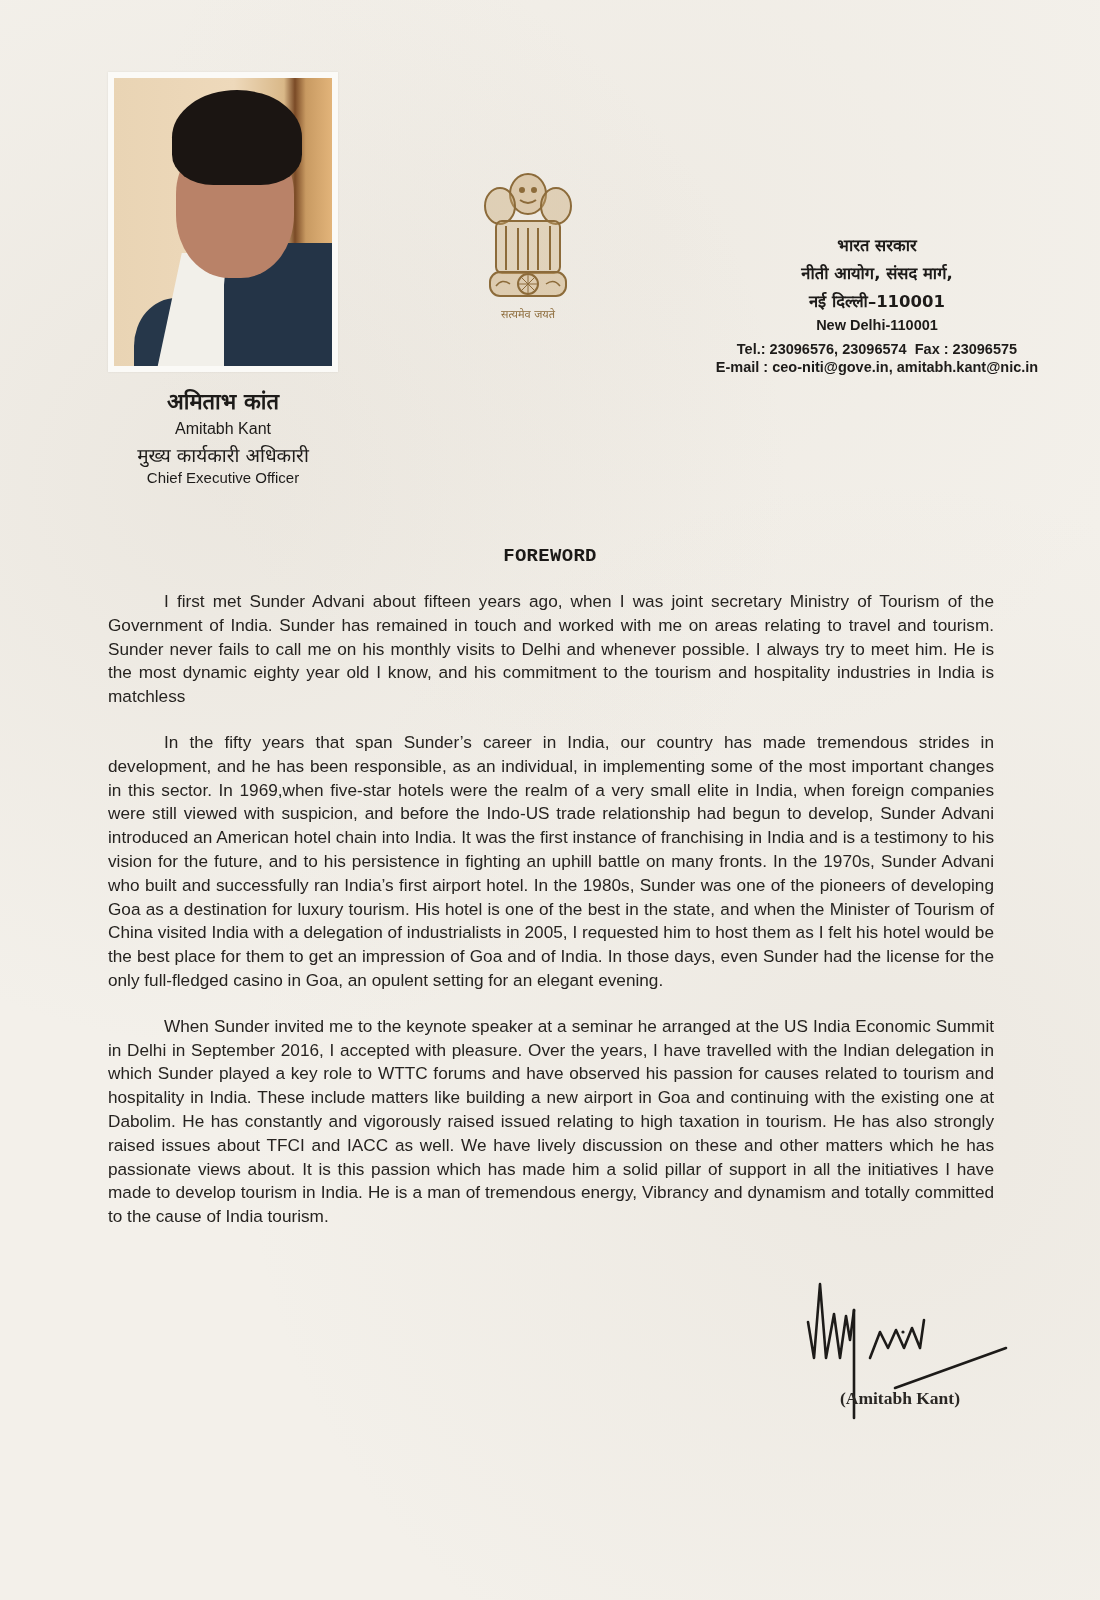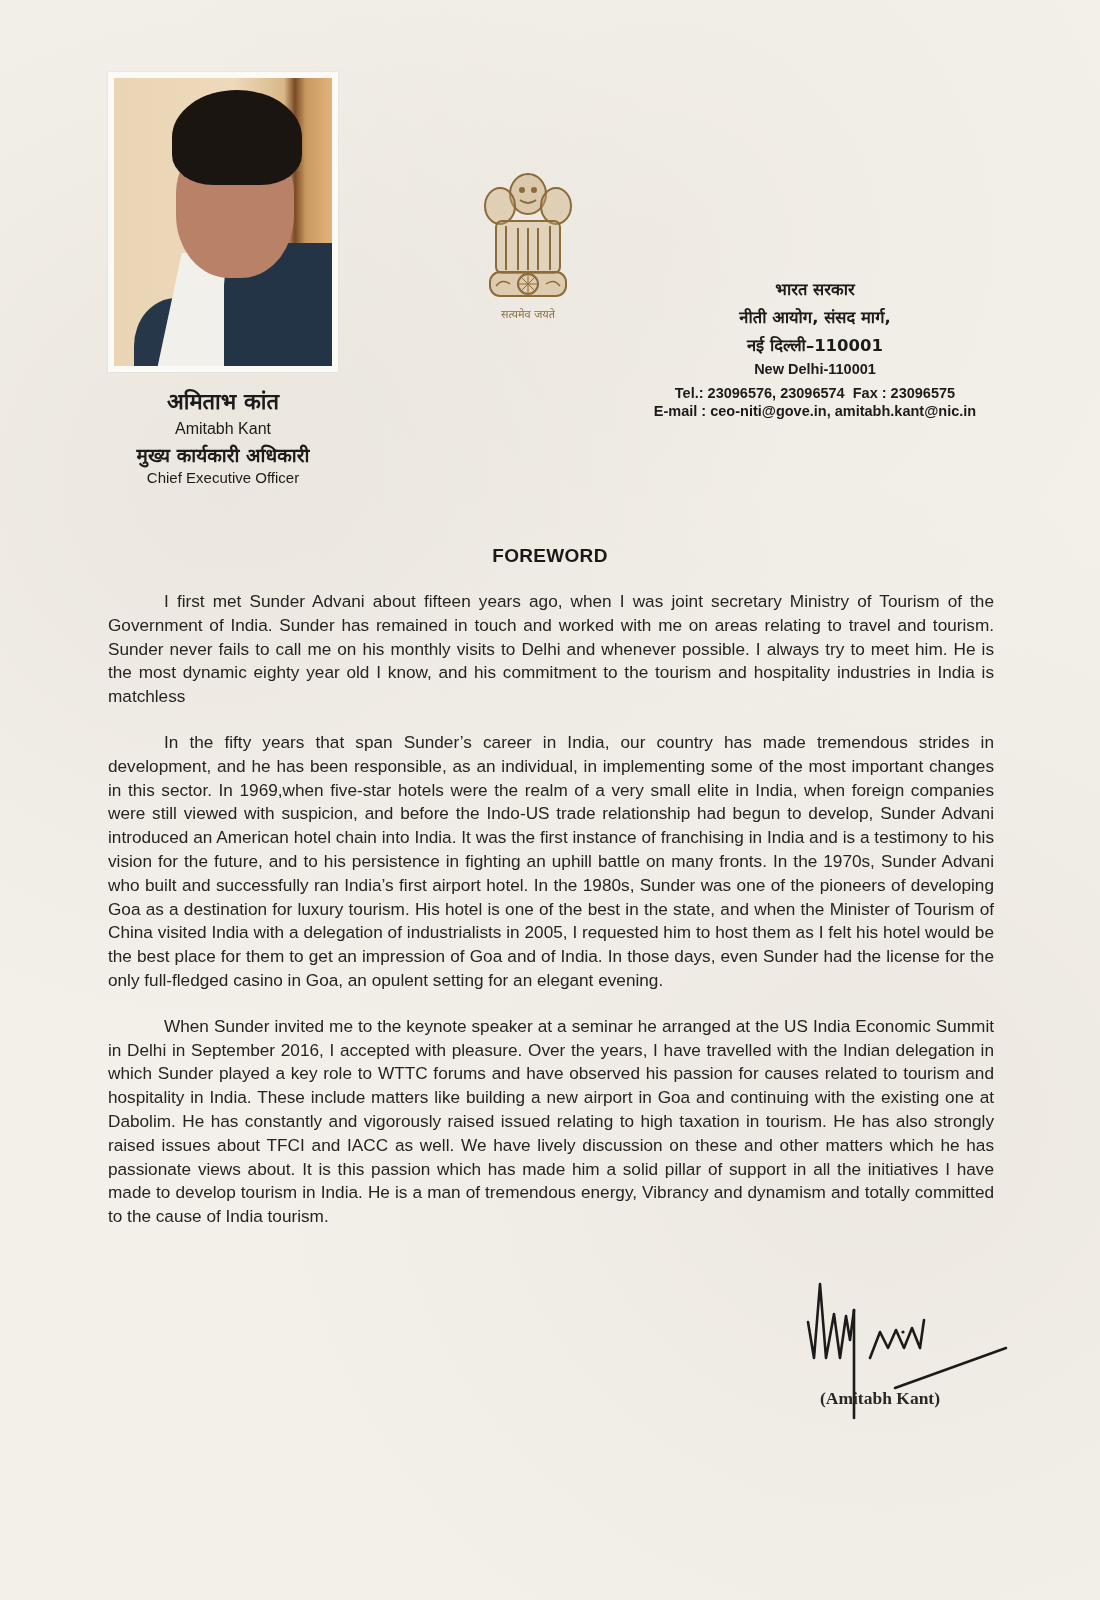--- a/index.html
+++ b/index.html
@@ -23,38 +23,38 @@
   }
   .photo .hair { position:absolute; left:58px; top:12px; width:130px; height:95px; background:#1b1512; border-radius:55% 55% 35% 35%; }
   .photo .face { position:absolute; left:62px; top:60px; width:118px; height:140px; background:#b98268; border-radius:40% 40% 45% 45%; }
   .photo .collar { position:absolute; left:55px; top:175px; width:100px; height:120px; background:#f2f0ea; transform:skewX(-12deg); }
   .photo .suit { position:absolute; left:110px; top:165px; width:130px; height:140px; background:#243447; border-radius:30% 0 0 0; }
   .photo .suit2 { position:absolute; left:20px; top:220px; width:70px; height:80px; background:#26374a; border-radius:60% 0 0 0; }
 
   .name-block { position:absolute; left:108px; top:388px; width:230px; text-align:center; }
   .hi-name { font-family:"DejaVu Sans", sans-serif; font-size:22px; font-weight:bold; color:#1d1b19; line-height:28px; }
   .en-name { font-family:"Liberation Sans", sans-serif; font-size:16px; color:#1d1b19; line-height:26px; }
-  .hi-title { font-family:"DejaVu Sans", sans-serif; font-size:19px; font-weight:bold; color:#1d1b19; line-height:26px; }
+  .hi-title { font-family:"DejaVu Sans", sans-serif; font-size:19px; font-weight:normal; color:#1d1b19; line-height:26px; }
   .en-title { font-family:"Liberation Sans", sans-serif; font-size:15px; color:#1d1b19; line-height:20px; }
 
   .emblem { position:absolute; left:478px; top:166px; width:100px; height:160px; }
   .emblem-motto { position:absolute; left:470px; top:306px; width:116px; text-align:center; font-family:"DejaVu Sans", sans-serif; font-size:11px; color:#8c6b3a; }
 
-  .address { position:absolute; left:600px; top:232px; width:430px; text-align:center; font-family:"Liberation Sans", sans-serif; color:#1d1b19;margin-top:44px; }
+  .address { position:absolute; left:662px; top:232px; width:430px; text-align:center; font-family:"Liberation Sans", sans-serif; color:#1d1b19; }
   .address .hi { font-family:"DejaVu Sans", sans-serif; font-size:16.5px; font-weight:bold; line-height:28px; }
   .address .en { font-size:14.5px; font-weight:bold; line-height:18px; }
   .address .gap { height:6px; }
 
-  .title { position:absolute; left:0; width:1100px; top:545px; text-align:center; font-family:Liberation Sans, sans-serif; font-weight:bold; font-size:19px; color:#1b1917; letter-spacing:0.3px; }
+  .title { position:absolute; left:0; width:1100px; top:545px; text-align:center; font-family:Liberation Mono, monospace; font-weight:bold; font-size:19px; color:#1b1917; letter-spacing:0.3px; }
 
   .body-text { position:absolute; left:108px; top:590px; width:886px; font-family:Liberation Sans, sans-serif; font-size:17.2px; line-height:23.8px; color:#262320; text-align:justify; }
   .body-text p { margin:0 0 22px 0; text-indent:56px; }
 
   .signature { position:absolute; left:800px; top:1270px; width:240px; height:180px; }
-  .sig-name { position:absolute; left:800px; top:1388px; width:160px; text-align:center; font-family:"Liberation Serif", serif; font-weight:bold; font-size:17.5px; color:#2a2724; }
+  .sig-name { position:absolute; left:800px; top:1388px; width:160px; text-align:right; font-family:"Liberation Serif", serif; font-weight:bold; font-size:17.5px; color:#2a2724; }
 </style>
 </head>
 <body>
 
 <div class="photo-frame">
   <div class="photo" title="Portrait photo of Amitabh Kant">
     <div class="suit2"></div>
     <div class="collar"></div>
     <div class="suit"></div>
     <div class="face"></div>

